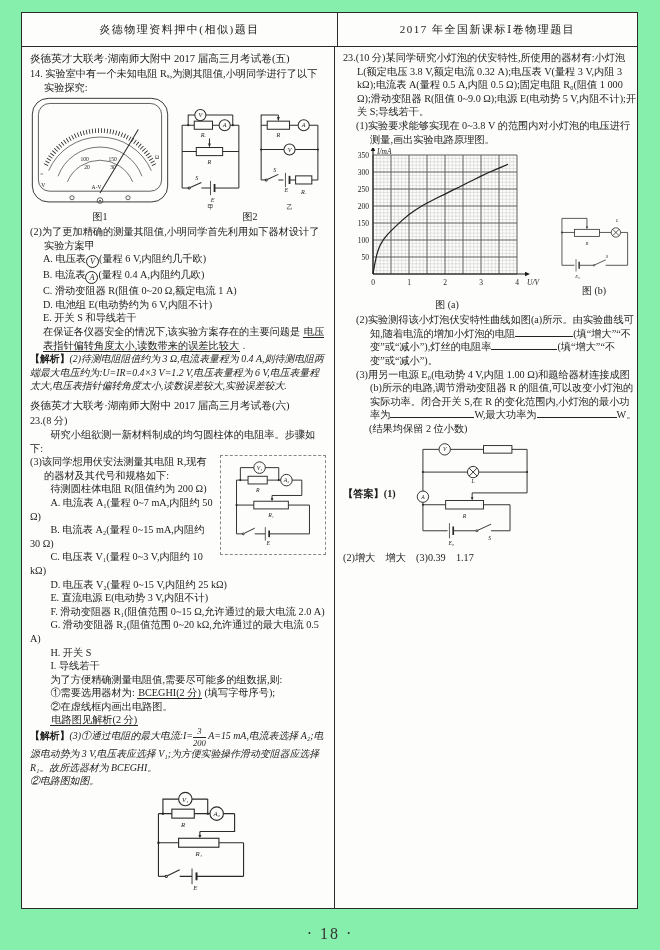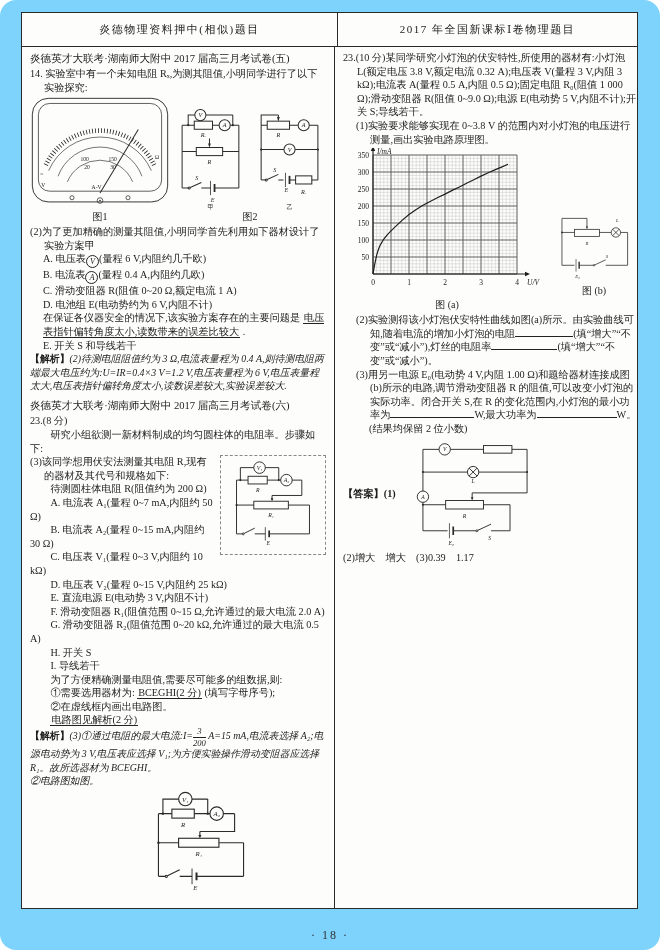--- a/index.html
+++ b/index.html
@@ -1,18 +1,18 @@
 <!DOCTYPE html>
 <html><head>
 <meta charset="utf-8">
 <style>
   *{margin:0;padding:0;box-sizing:border-box;}
   html,body{width:660px;height:950px;}
   body{background:#ffffff;font-family:"Liberation Serif","DejaVu Serif",serif;color:#1c1c1c;}
-  .sheet{position:relative;width:660px;height:950px;background:#7dd3fc;overflow:hidden;border-radius:16px;}
+  .sheet{position:relative;width:660px;height:950px;background:#86efac;overflow:hidden;}
   .frame{position:absolute;left:21px;top:12px;width:617px;height:897px;border:1.5px solid #2a2a2a;display:flex;flex-direction:column;background:#fdfdfb;}
   .head{display:flex;flex:0 0 34px;border-bottom:1.5px solid #2a2a2a;}
   .hc{display:flex;align-items:center;justify-content:center;font-size:11px;letter-spacing:1.5px;}
   .hc.l{width:316px;border-right:1.5px solid #2a2a2a;}
   .hc.r{flex:1;}
   .cols{display:flex;flex:1;min-height:0;}
   .col{padding:4px 8px 2px;font-size:10.2px;line-height:13.6px;}
   .col.l{width:316px;border-right:1.5px solid #2a2a2a;}
   .col.r{flex:1;}
   .bhead{font-weight:normal;font-size:10.6px;line-height:16px;white-space:nowrap;}
@@ -30,21 +30,21 @@
   .frac .n{display:block;border-bottom:0.8px solid #222;padding:0 2px 1px;}
   .frac .d{display:block;padding-top:1px;}
   .circ{display:inline-block;width:13px;height:13px;border:1px solid #222;border-radius:50%;text-align:center;line-height:12px;font-size:8.3px;font-style:italic;vertical-align:-2px;}
   .dashedbox{float:right;border:1px dashed #888;padding:3px 4px;margin:0 0 2px 6px;background:#fdfdfb;}
   svg.cw{stroke:#2b2b2b;fill:none;stroke-width:1;}
   svg.cw text{stroke:none;fill:#1b1b1b;font-size:6px;font-family:"Liberation Serif","DejaVu Serif",serif;}
   svg.cw .it{font-style:italic;}
   svg.cw .nd{fill:#2b2b2b;stroke:none;}
   .ansrow{display:flex;align-items:center;gap:8px;margin:2px 0;}
   .anslabel{font-weight:bold;white-space:nowrap;}
-  .pagenum{position:absolute;left:0;right:0;bottom:7px;text-align:center;font-size:12px;color:#333;letter-spacing:2px;}
+  .pagenum{position:absolute;left:0;right:0;bottom:7px;text-align:center;font-size:16px;color:#333;letter-spacing:2px;}
   .gap6{margin-top:6px;}
   .cfix::after{content:"";display:block;clear:both;}
 </style>
 </head>
 <body>
 
 <div class="sheet">
   <div class="frame">
 
     <div class="head">
@@ -147,26 +147,26 @@
 
         <div class="hang">(2)为了更加精确的测量其阻值,小明同学首先利用如下器材设计了实验方案甲</div>
         <div class="ml1">
           <span>A. 电压表</span><span class="circ">V</span><span>(量程 6 V,内阻约几千欧)</span>
         </div>
         <div class="ml1">
           <span>B. 电流表</span><span class="circ">A</span><span>(量程 0.4 A,内阻约几欧)</span>
         </div>
         <div class="ml1">C. 滑动变阻器 R(阻值 0~20 Ω,额定电流 1 A)</div>
         <div class="ml1">D. 电池组 E(电动势约为 6 V,内阻不计)</div>
+        <div class="ml1">E. 开关 S 和导线若干</div>
         <div class="ml1">
           <span>在保证各仪器安全的情况下,该实验方案存在的主要问题是</span>
           <span class="ul">电压表指针偏转角度太小,读数带来的误差比较大</span>
           <span>.</span>
         </div>
-        <div class="ml1">E. 开关 S 和导线若干</div>
         <div class="jiexi">
           <span class="jxl">【解析】</span><span>(2)待测电阻阻值约为 3 Ω,电流表量程为 0.4 A,则待测电阻两端最大电压约为:U=IR=0.4×3 V=1.2 V,电压表量程为 6 V,电压表量程太大,电压表指针偏转角度太小,读数误差较大,实验误差较大.</span>
         </div>
 
         <div class="bhead gap6">炎德英才大联考·湖南师大附中 2017 届高三月考试卷(六)</div>
         <div>23.(8 分)</div>
         <div class="ind2">研究小组欲测一新材料制成的均匀圆柱体的电阻率。步骤如下:</div>
 
         <div class="cfix">
           <div class="dashedbox">

